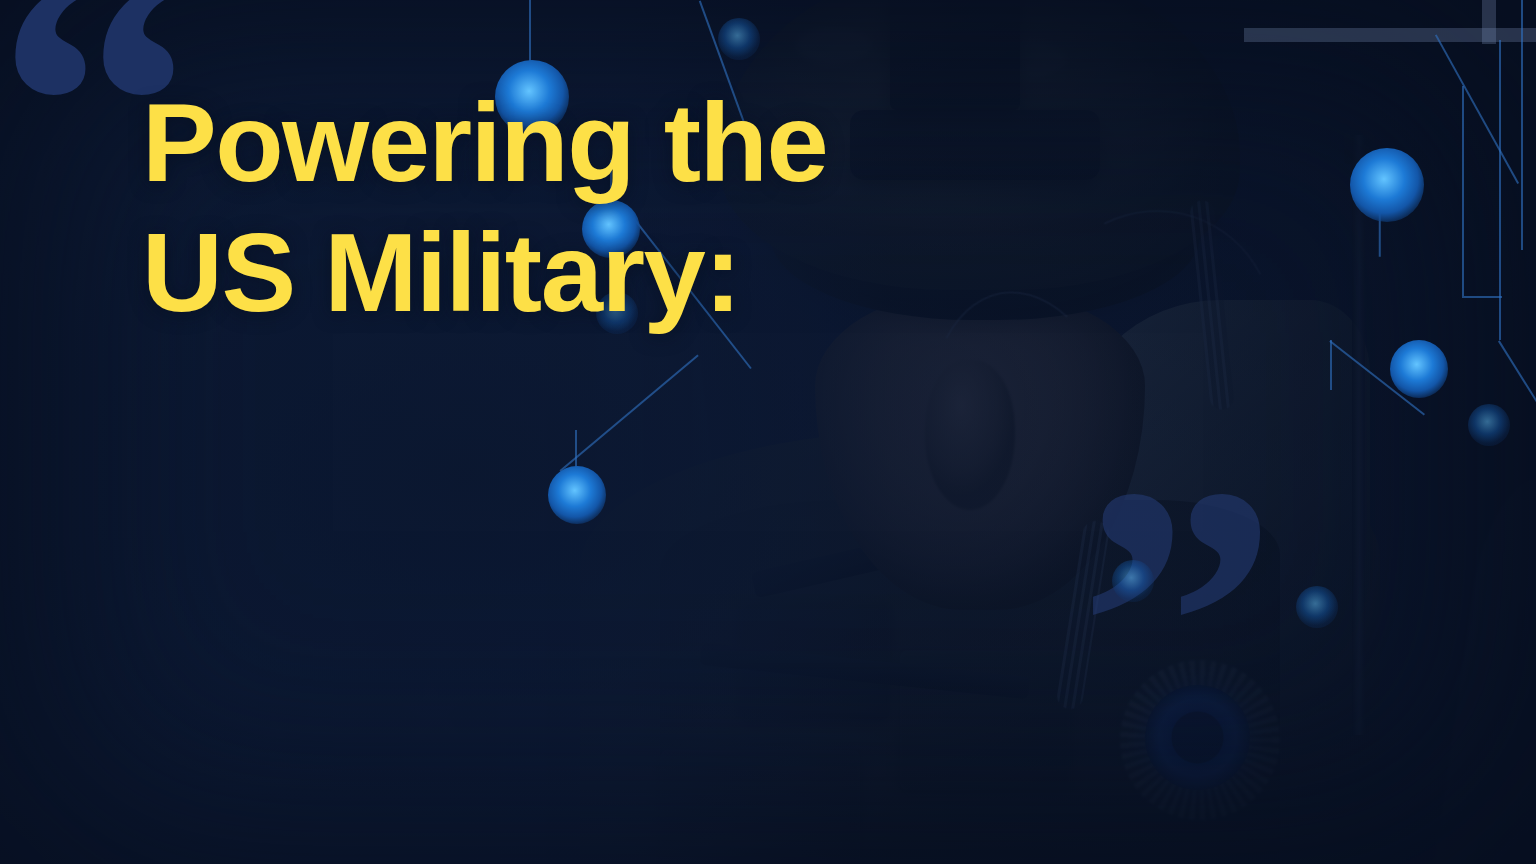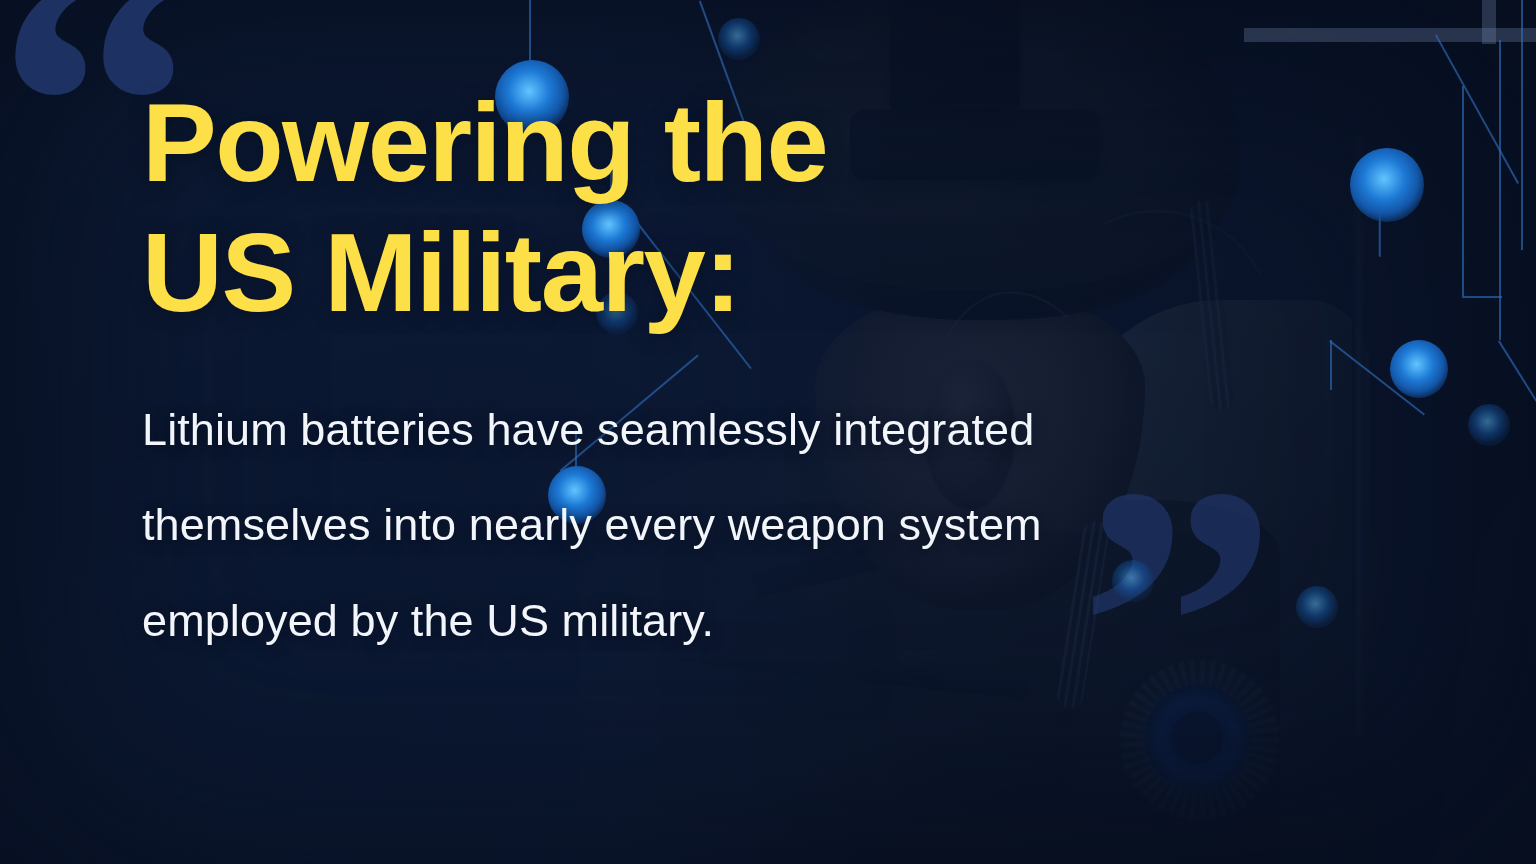--- a/index.html
+++ b/index.html
@@ -521,16 +521,15 @@
     <div class="node lg" style="left:1350px; top:148px;"></div>
     <div class="node md" style="left:1390px; top:340px;"></div>
     <div class="node sm dim" style="left:1296px; top:586px;"></div>
     <div class="node sm dim" style="left:1468px; top:404px;"></div>
     <div class="node sm dim" style="left:1112px; top:560px;"></div>
   </div>
 
   <div class="content">
     <h1 class="headline">Powering the
 US Military:</h1>
-    <p class="bodytext">Lithium batteries have seamlessly integrated themselves into nearly every weapon system employed by the US military.</p>
   </div>
 
 </div>
 
 </body></html>

